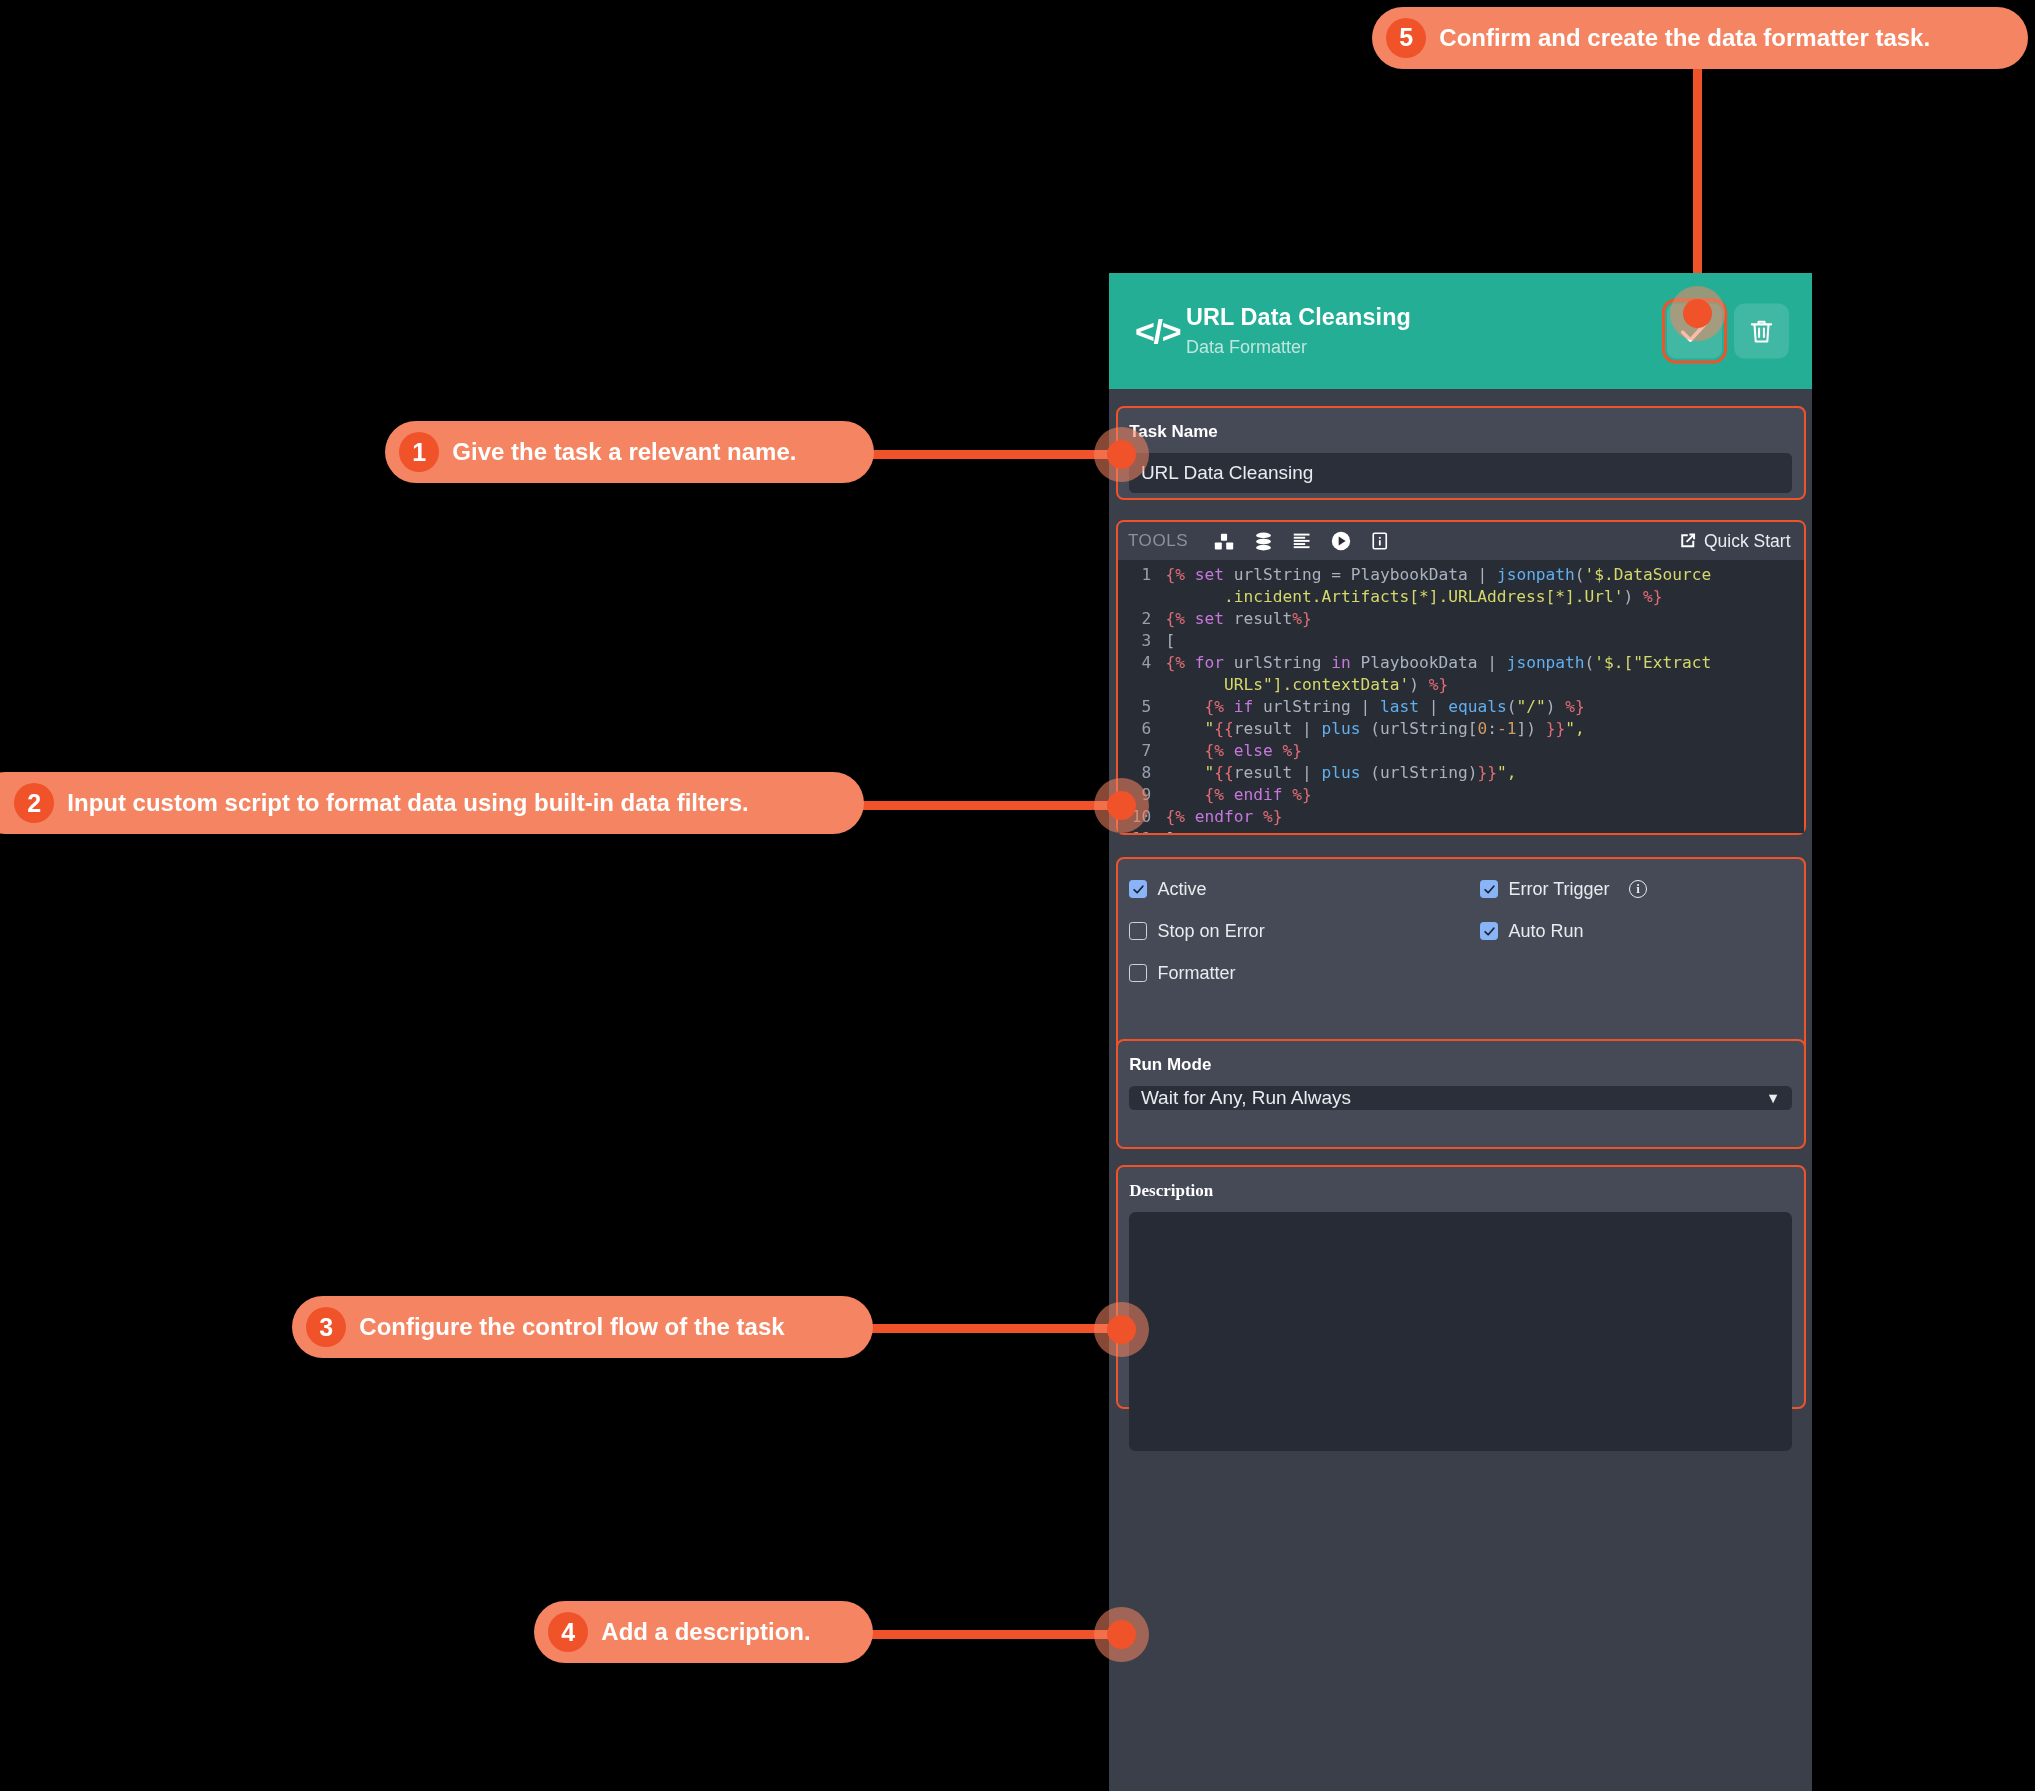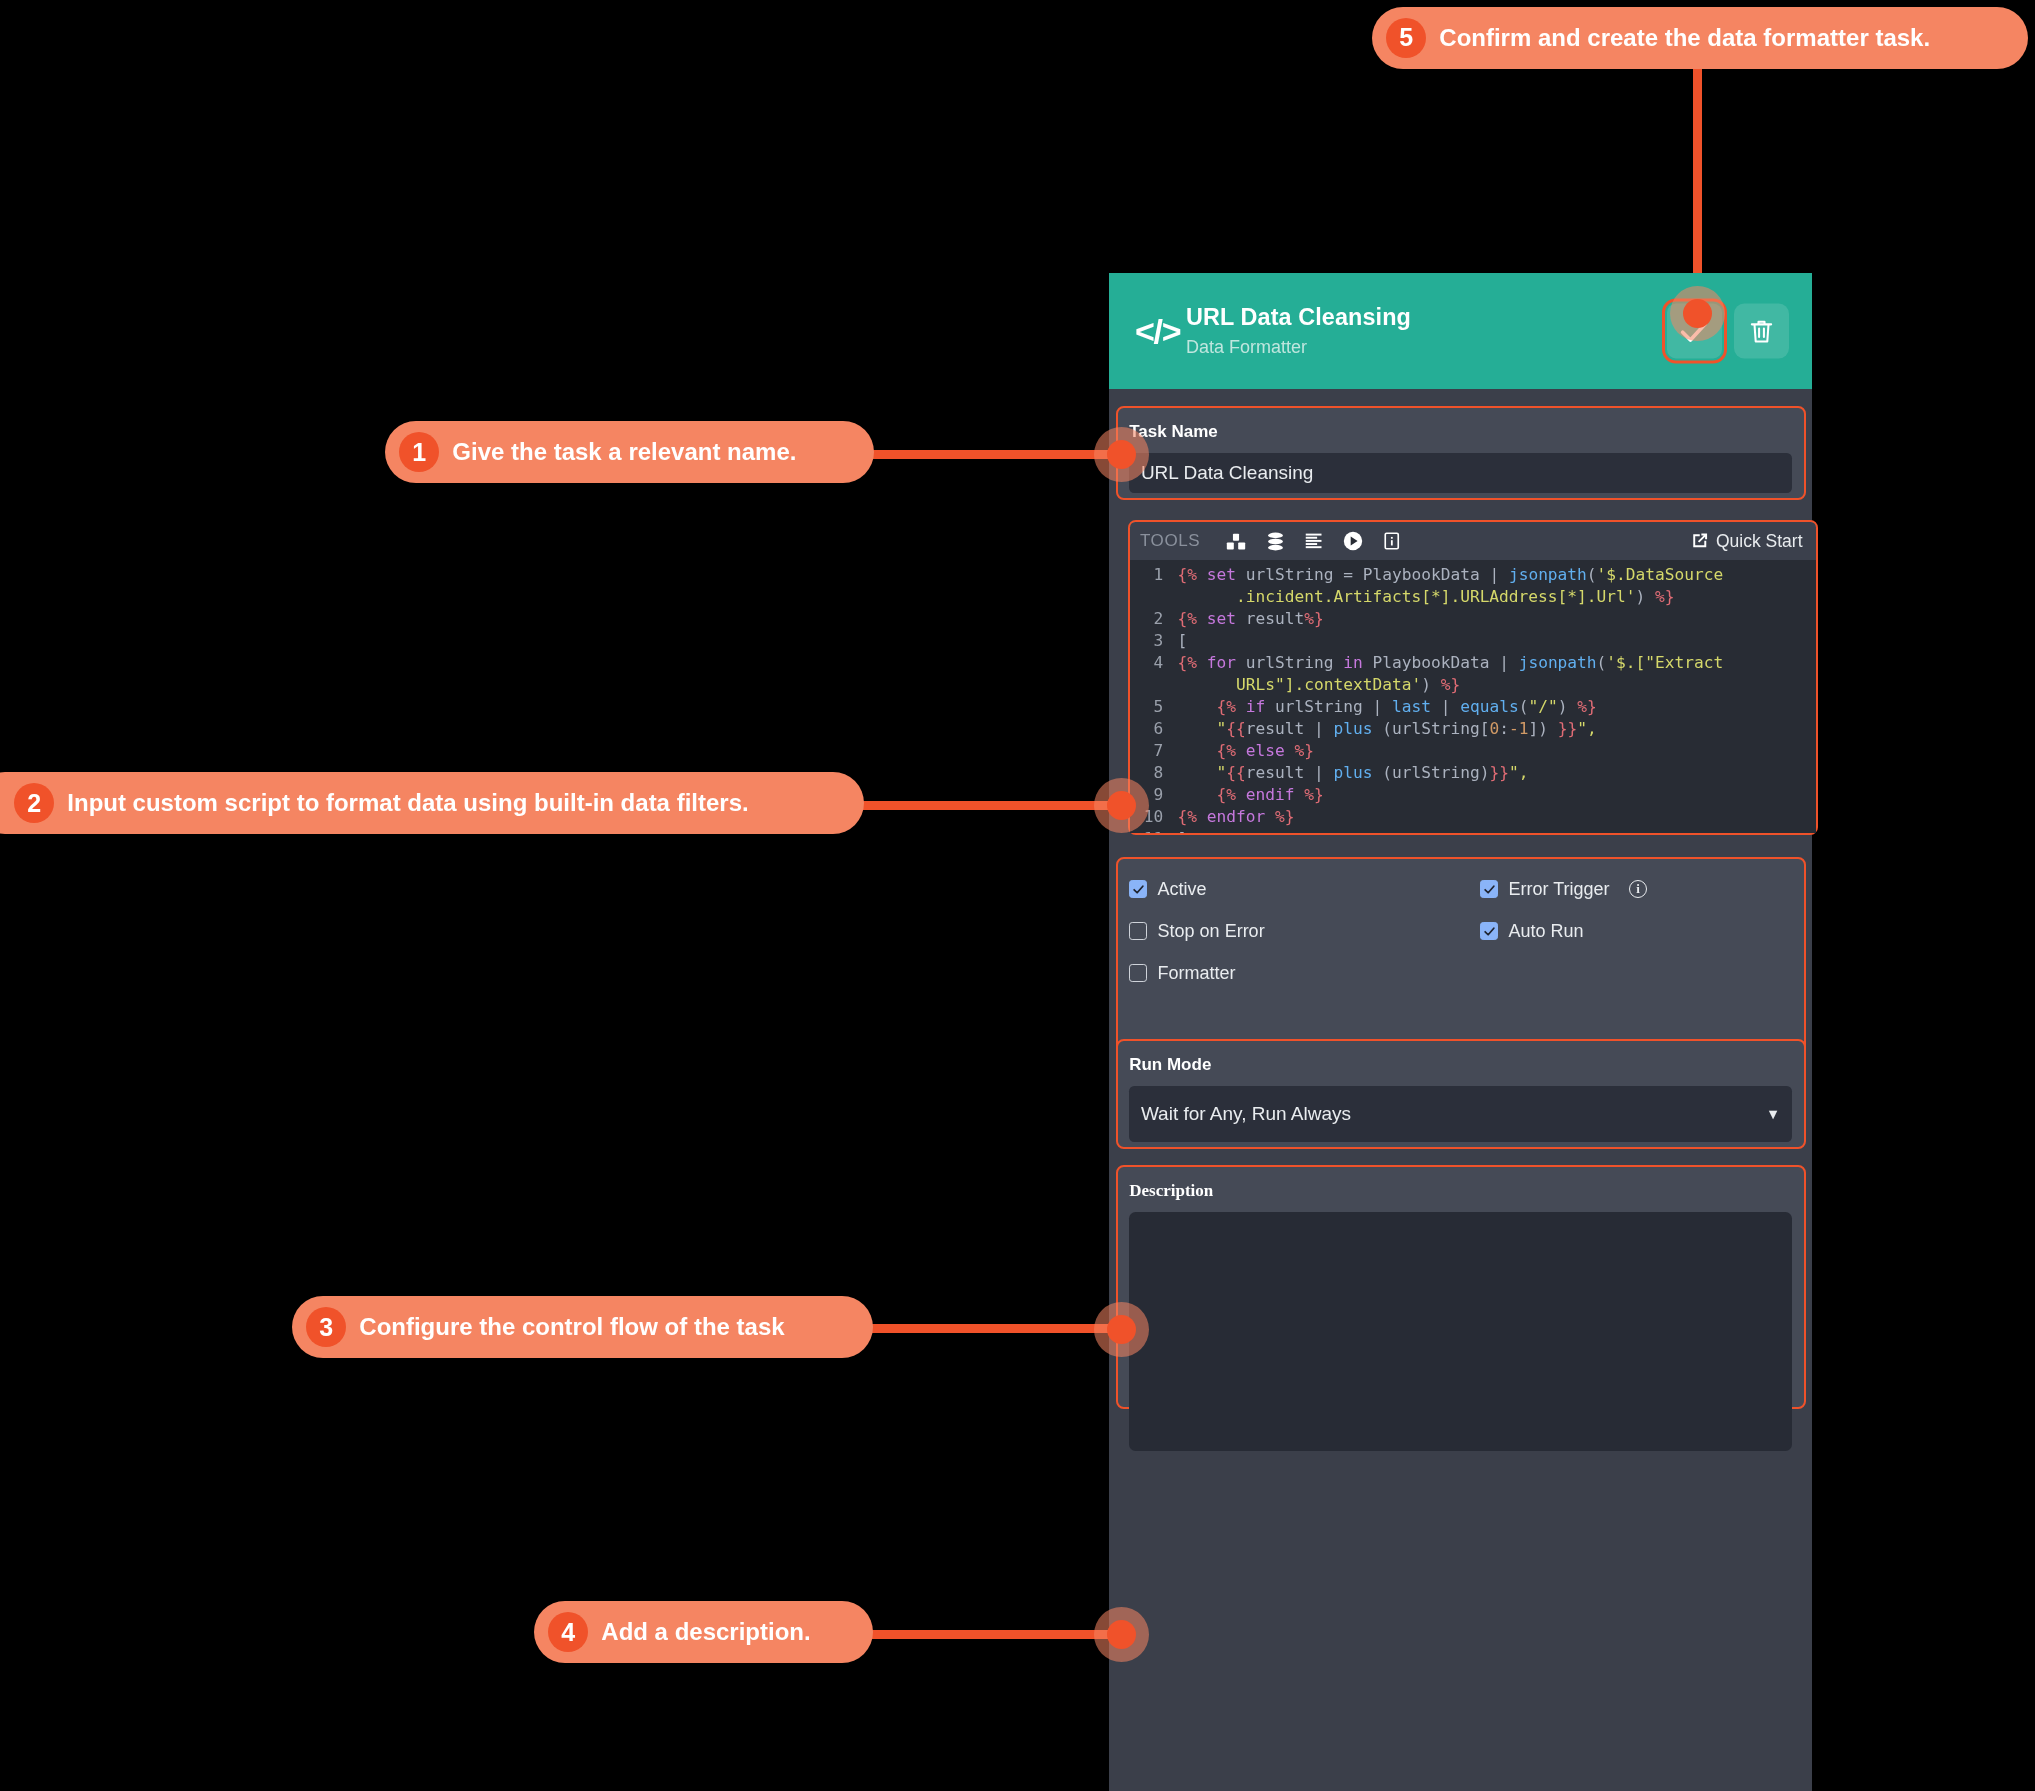--- a/index.html
+++ b/index.html
@@ -60,21 +60,21 @@
   #panel-taskname { top: 406px - 273px; }
   #panel-taskname { top: 133px; height: 94px; }
   .text-input {
     margin: 10.4px 11.7px 0 11.7px; height: 40px;
     background: #2b2f3a; border-radius: 5.2px;
     display: flex; align-items: center; padding: 0 11.7px;
     color: #e9ecef; font-size: 19px;
   }
 
   
-  #panel-code { top: 247px; height: 315px; background: #a3a3a3; border-color:#F0522A;margin-left:12px; }
+  #panel-code { top: 247px; height: 315px; background: #a3a3a3; border-color:#F0522A; }
   .tools-bar {
     height: 38px; background: #3b404c;
     display: flex; align-items: center; gap: 17px;
     padding: 0 13px 0 10.4px;
     border-top-left-radius: 5.2px; border-top-right-radius: 5.2px;
   }
   .tools-label { color: #8a909c; font-size: 17px; letter-spacing: 0.6px; margin-right: 7.8px; }
   .tool-icon { width: 22px; height: 22px; display:flex; align-items:center; justify-content:center; }
   .quick-start {
     margin-left: auto; display: flex; align-items: center; gap: 6.5px;
@@ -118,21 +118,21 @@
     width: 18px; height: 18px; border-radius: 50%;
     border: 1.3px solid #e9ecef; color: #e9ecef;
     font-size: 13px; font-weight: 700;
     display:flex; align-items:center; justify-content:center;
     font-family: "Liberation Serif", serif;
   }
 
   
   #panel-runmode { top: 766px; height: 110px; }
   .select-box {
-    margin: 10.4px 11.7px 0 11.7px; height: 56px;
+    margin: 10.4px 11.7px 0 11.7px; height: 24px;
     background: #2b2f3a; border-radius: 5.2px;
     display: flex; align-items: center; padding: 0 11.7px;
     color: #e9ecef; font-size: 19px;
   }
   .caret { margin-left: auto; font-size: 14.3px; color: #e9ecef; }
 
   
   #panel-desc { top: 892px; height: 244px; font-family: Liberation Serif, serif; }
   .textarea {
     margin: 10.4px 11.7px 11.7px 11.7px; height: 239px;

